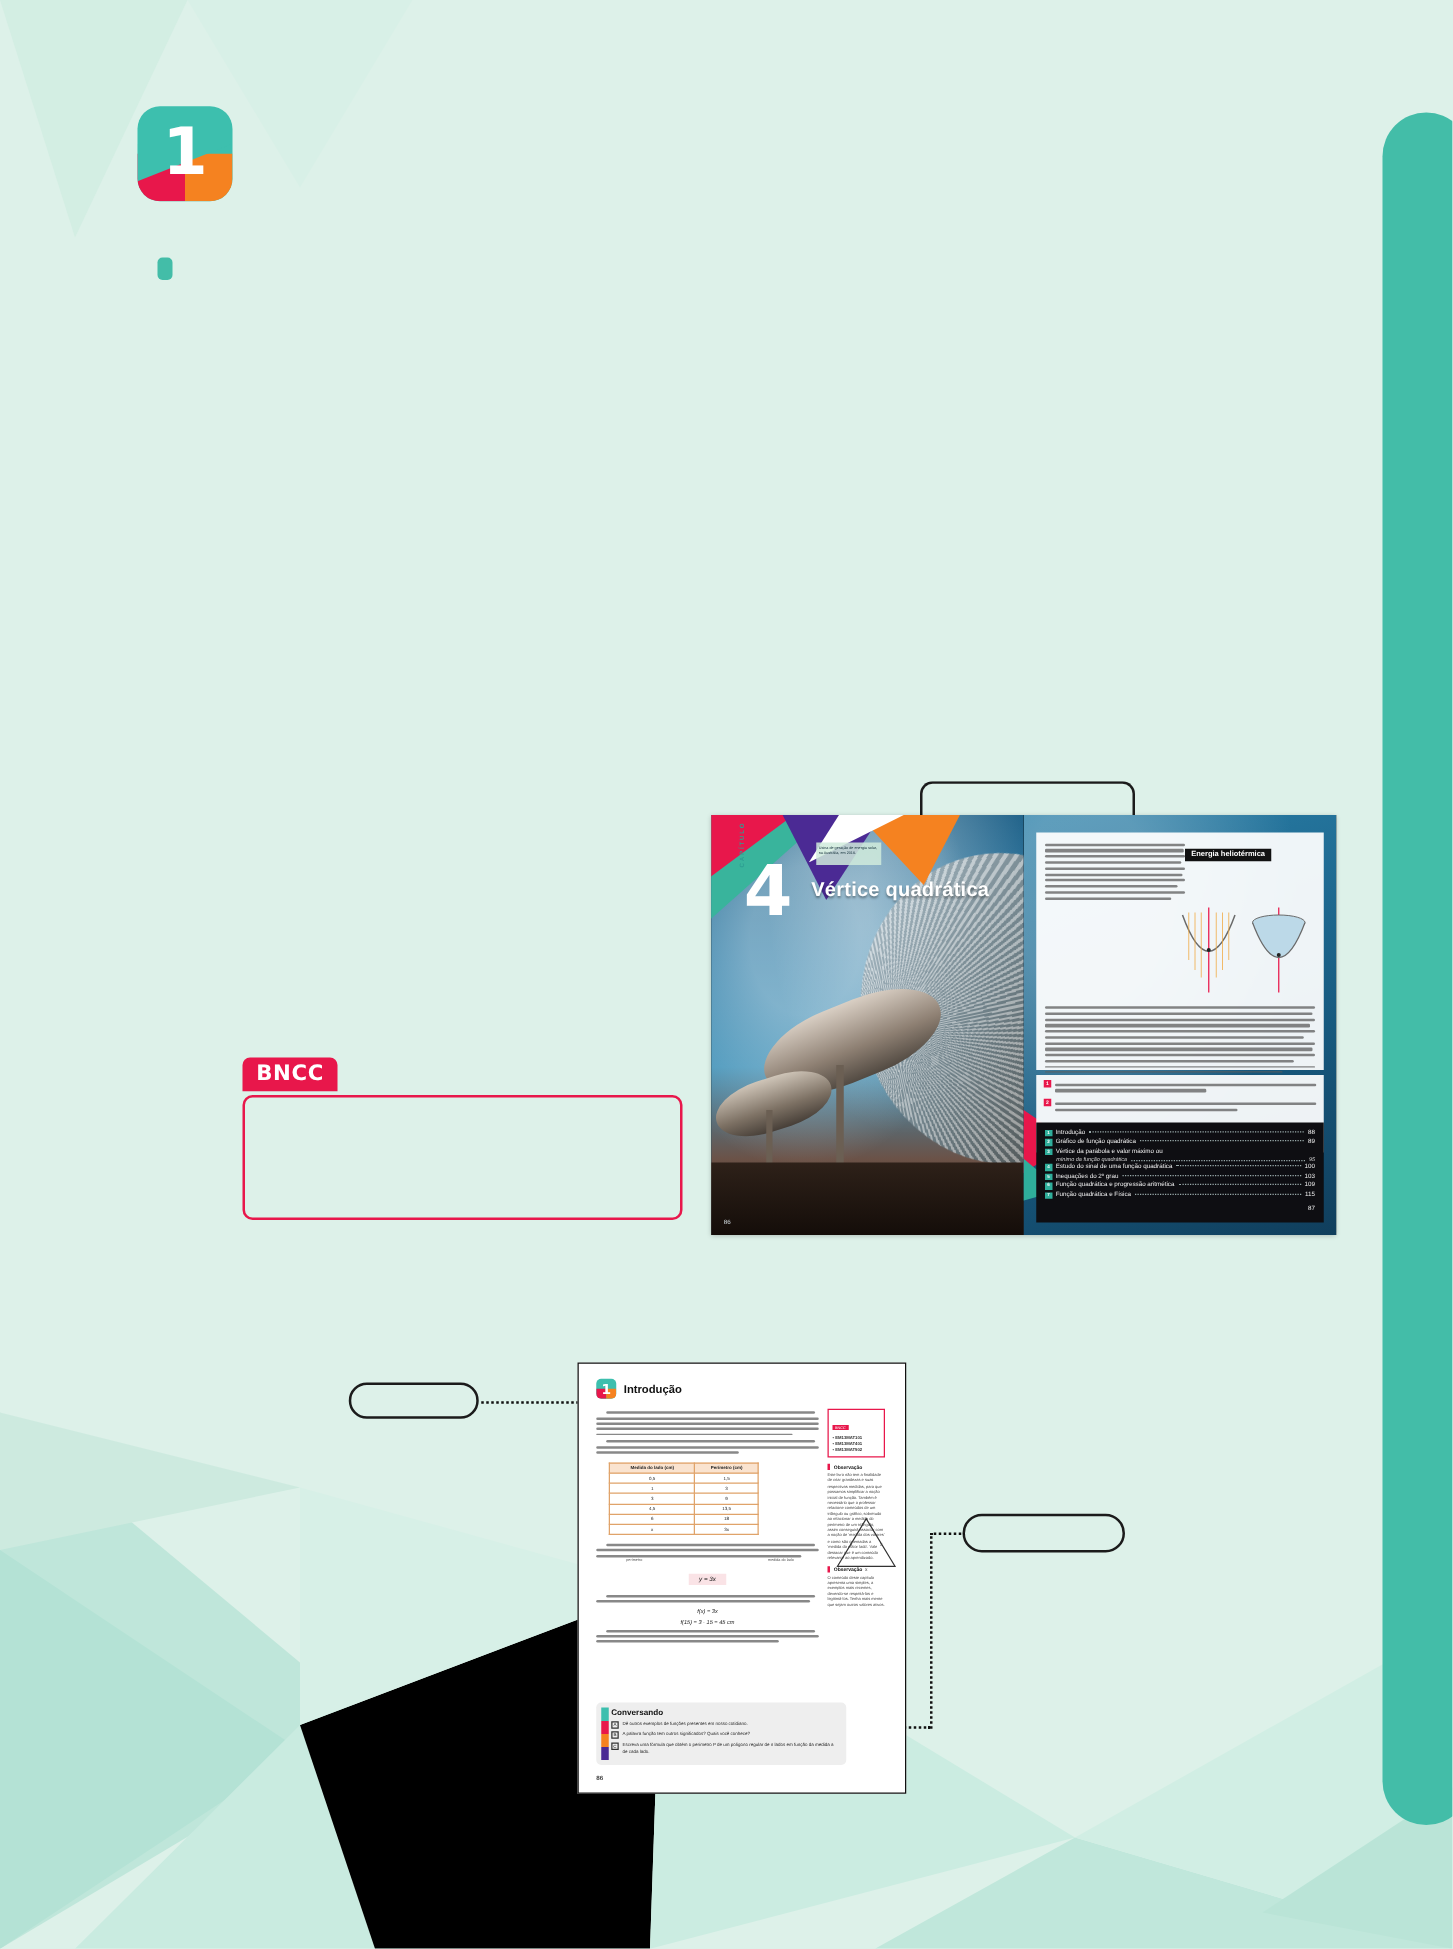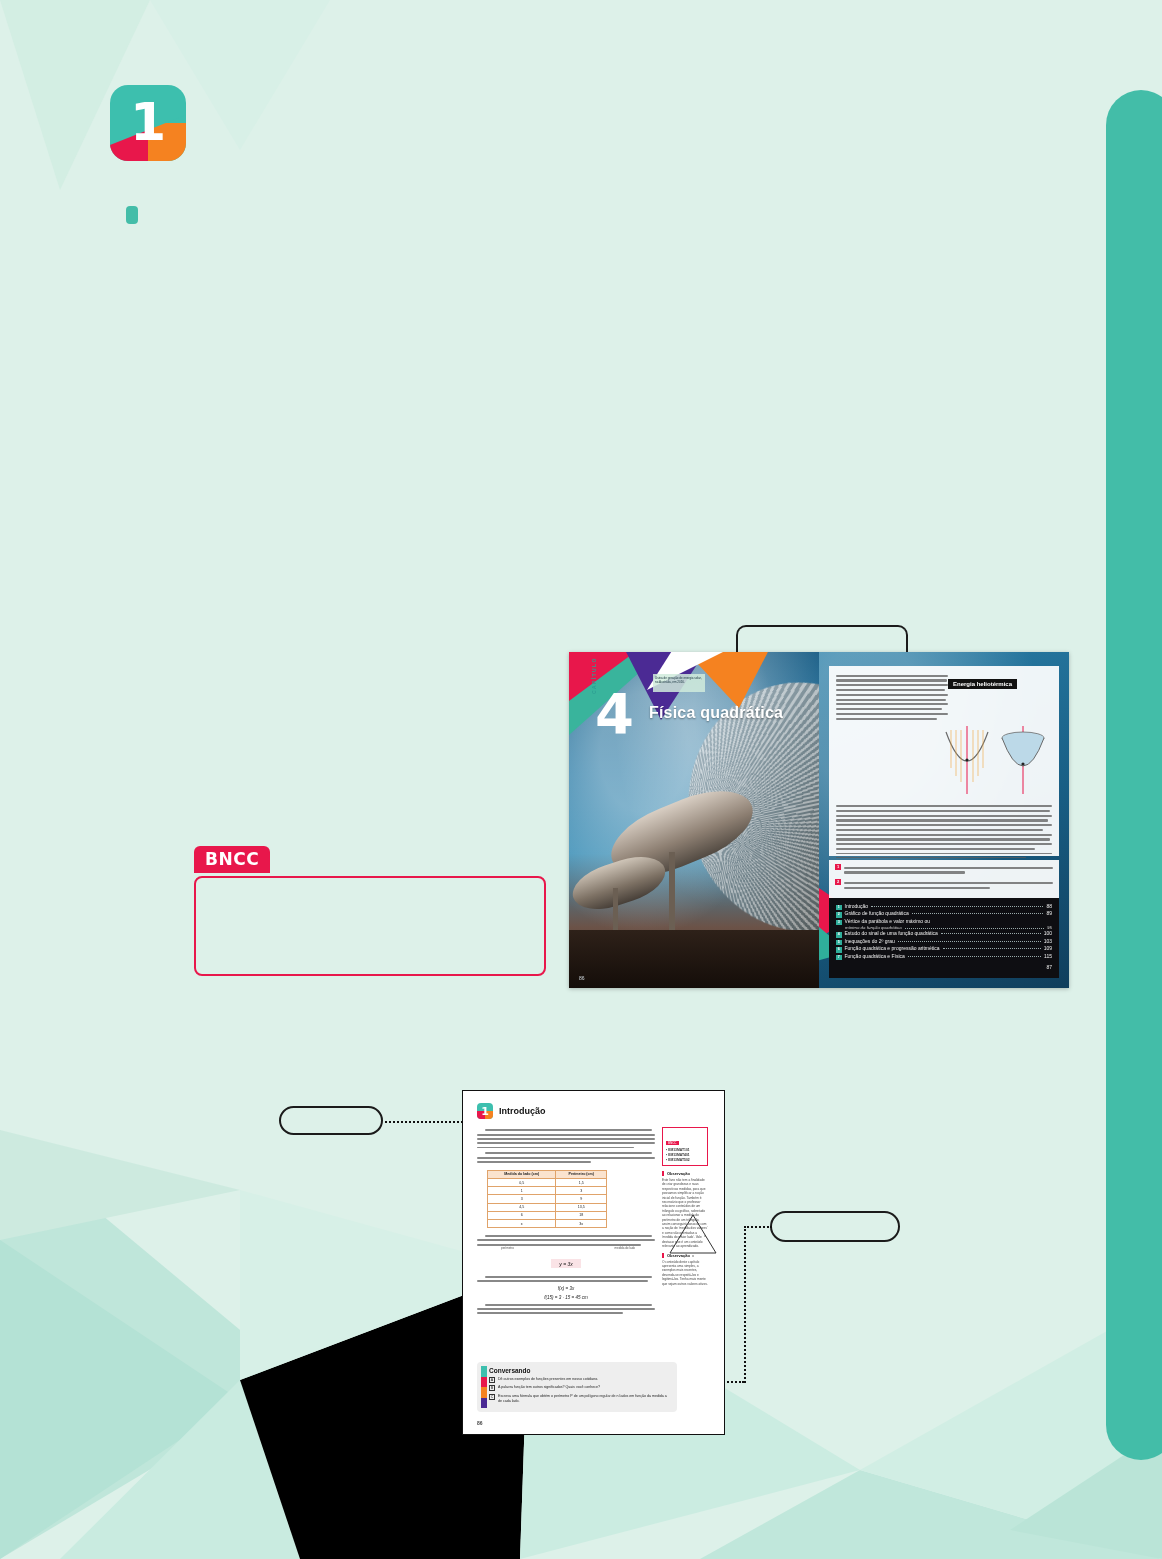--- a/index.html
+++ b/index.html
@@ -416,21 +416,21 @@
       <div class="ground"></div>
 
       <div class="shard sh-teal"></div>
       <div class="shard sh-red"></div>
       <div class="shard sh-purple"></div>
       <div class="shard sh-orange"></div>
       <div class="shard sh-white"></div>
 
       <div class="cap-label">CAPÍTULO</div>
       <div class="cap-num">4</div>
-      <div class="cap-title">Física quadrática</div>
+      <div class="cap-title">Vértice quadrática</div>
 
       <div class="caption-box">Usina de geração de energia solar, na Austrália, em 2016.</div>
       <div class="folio-l">86</div>
     </div>
 
     <div class="page-right">
       <div class="rp-photo"></div>
       <div class="rp-shard-red"></div>
       <div class="rp-shard-teal"></div>
 

